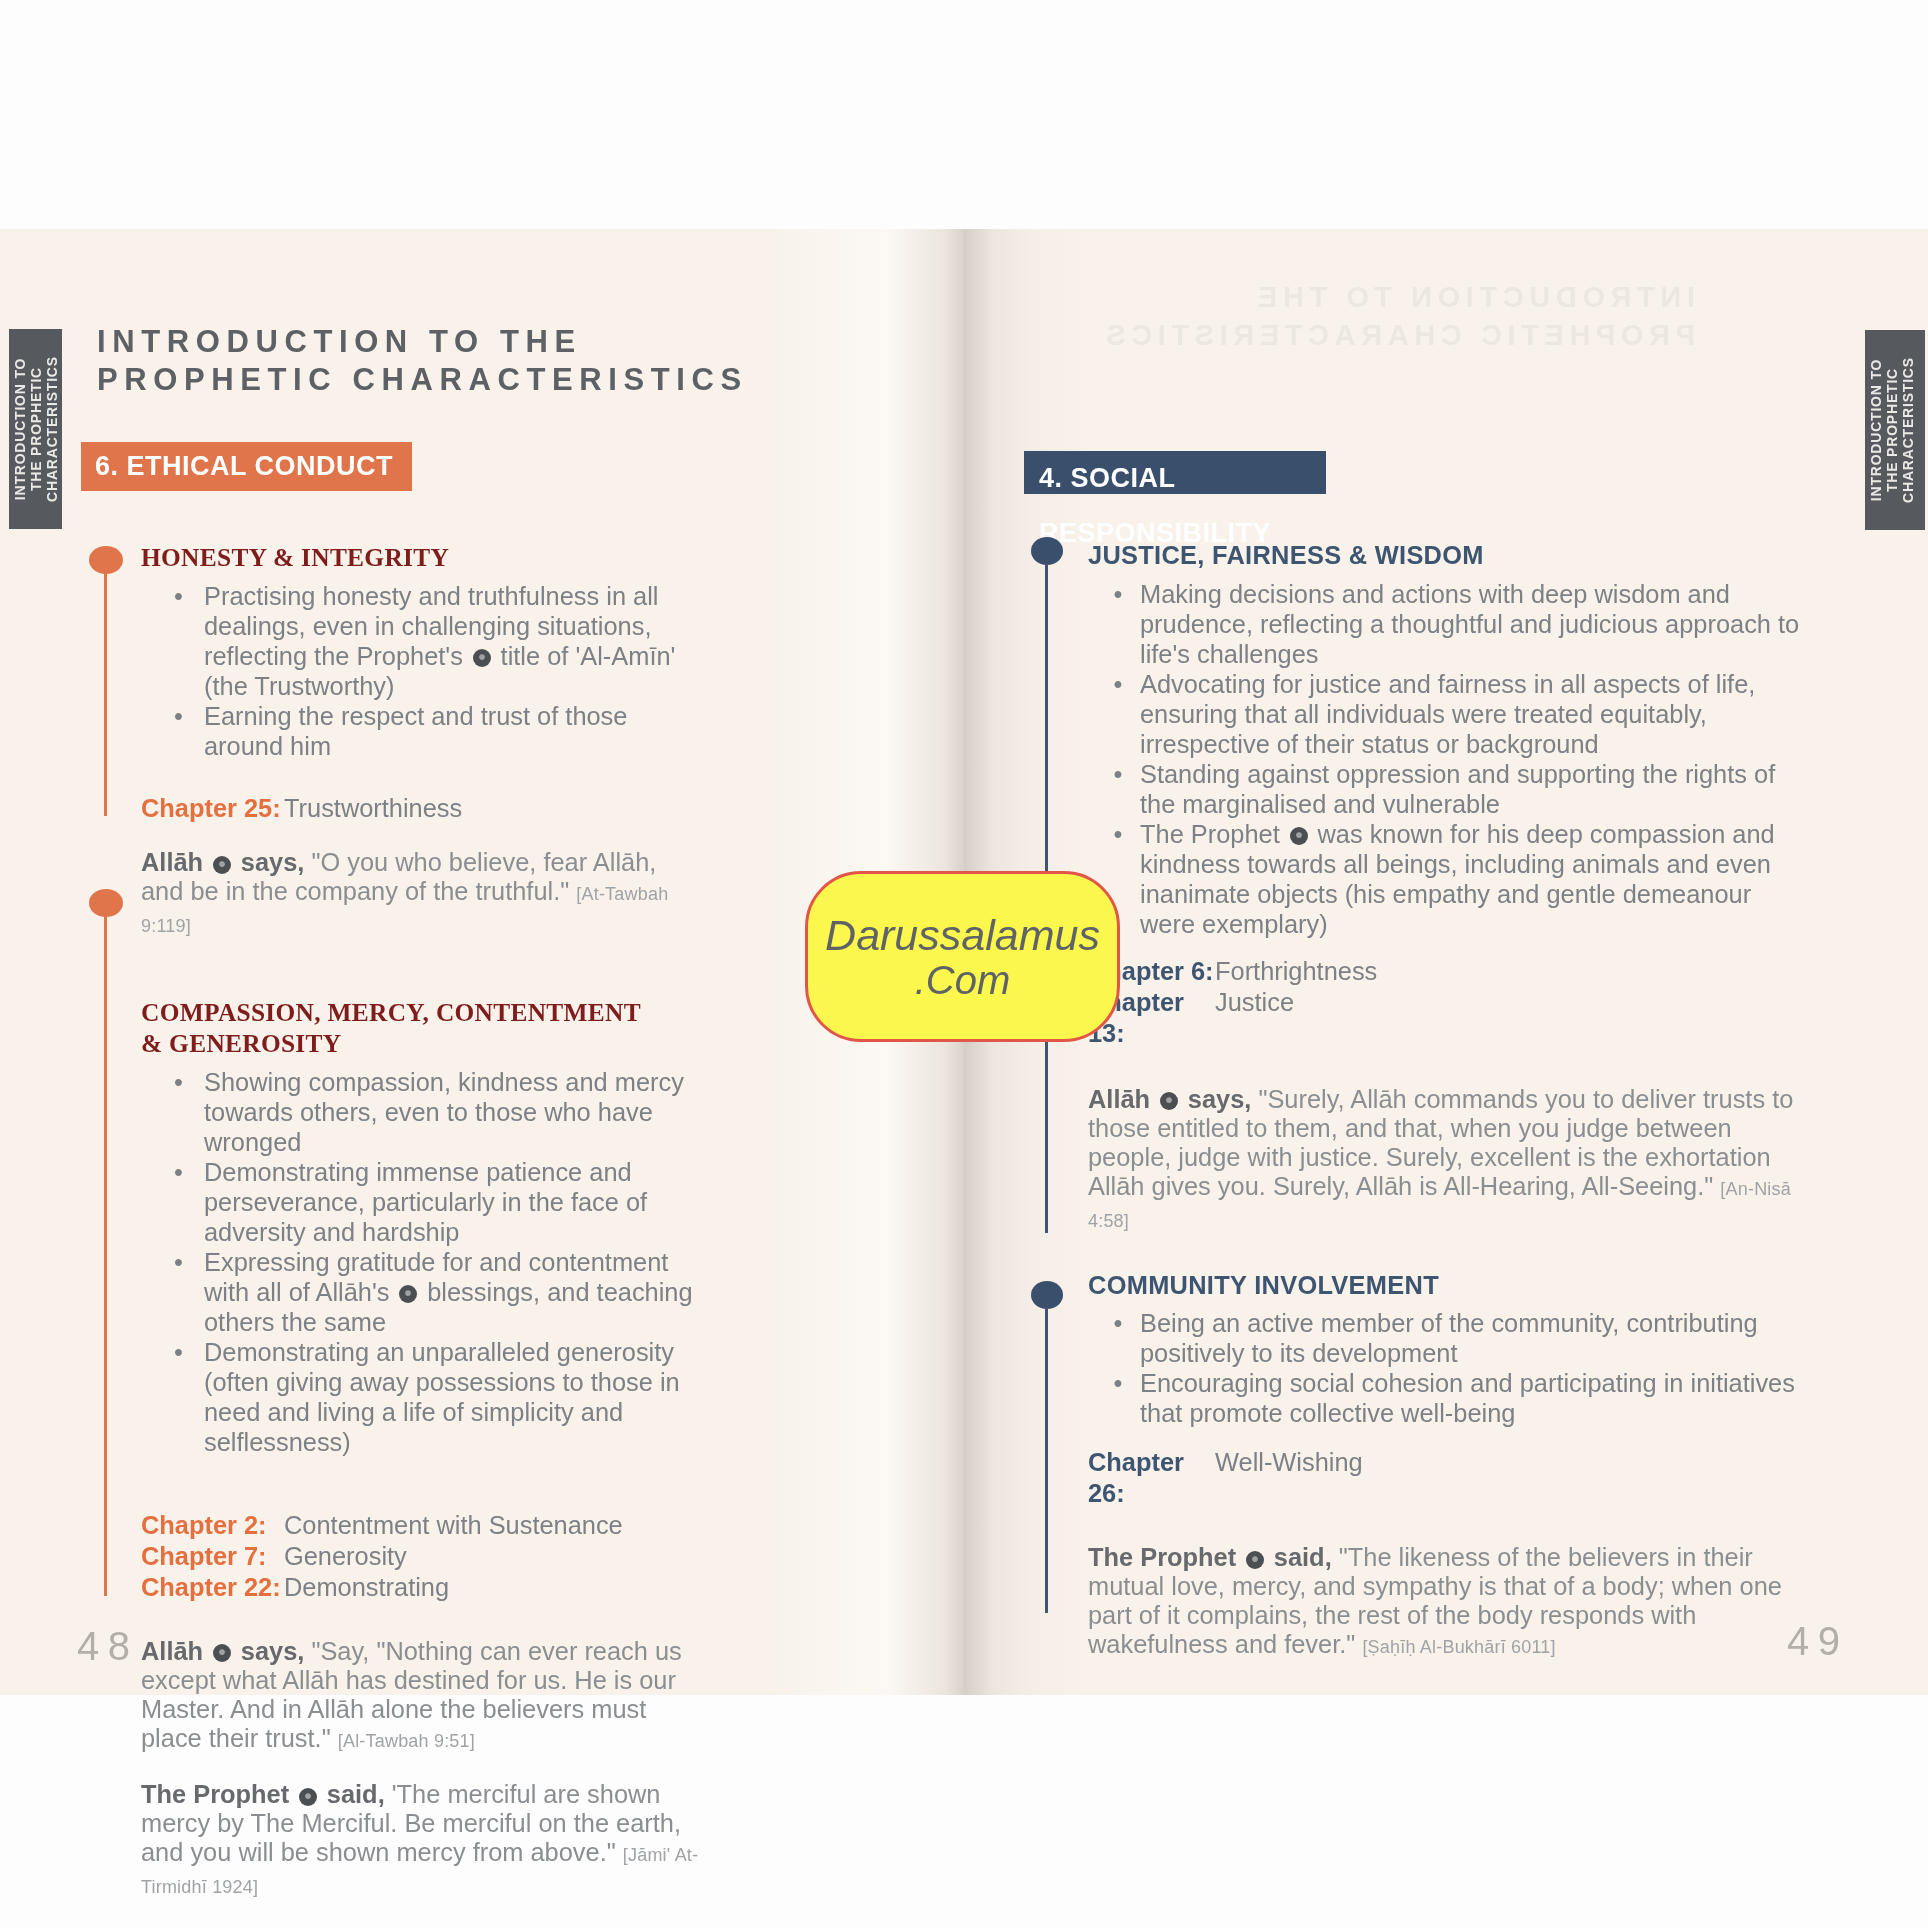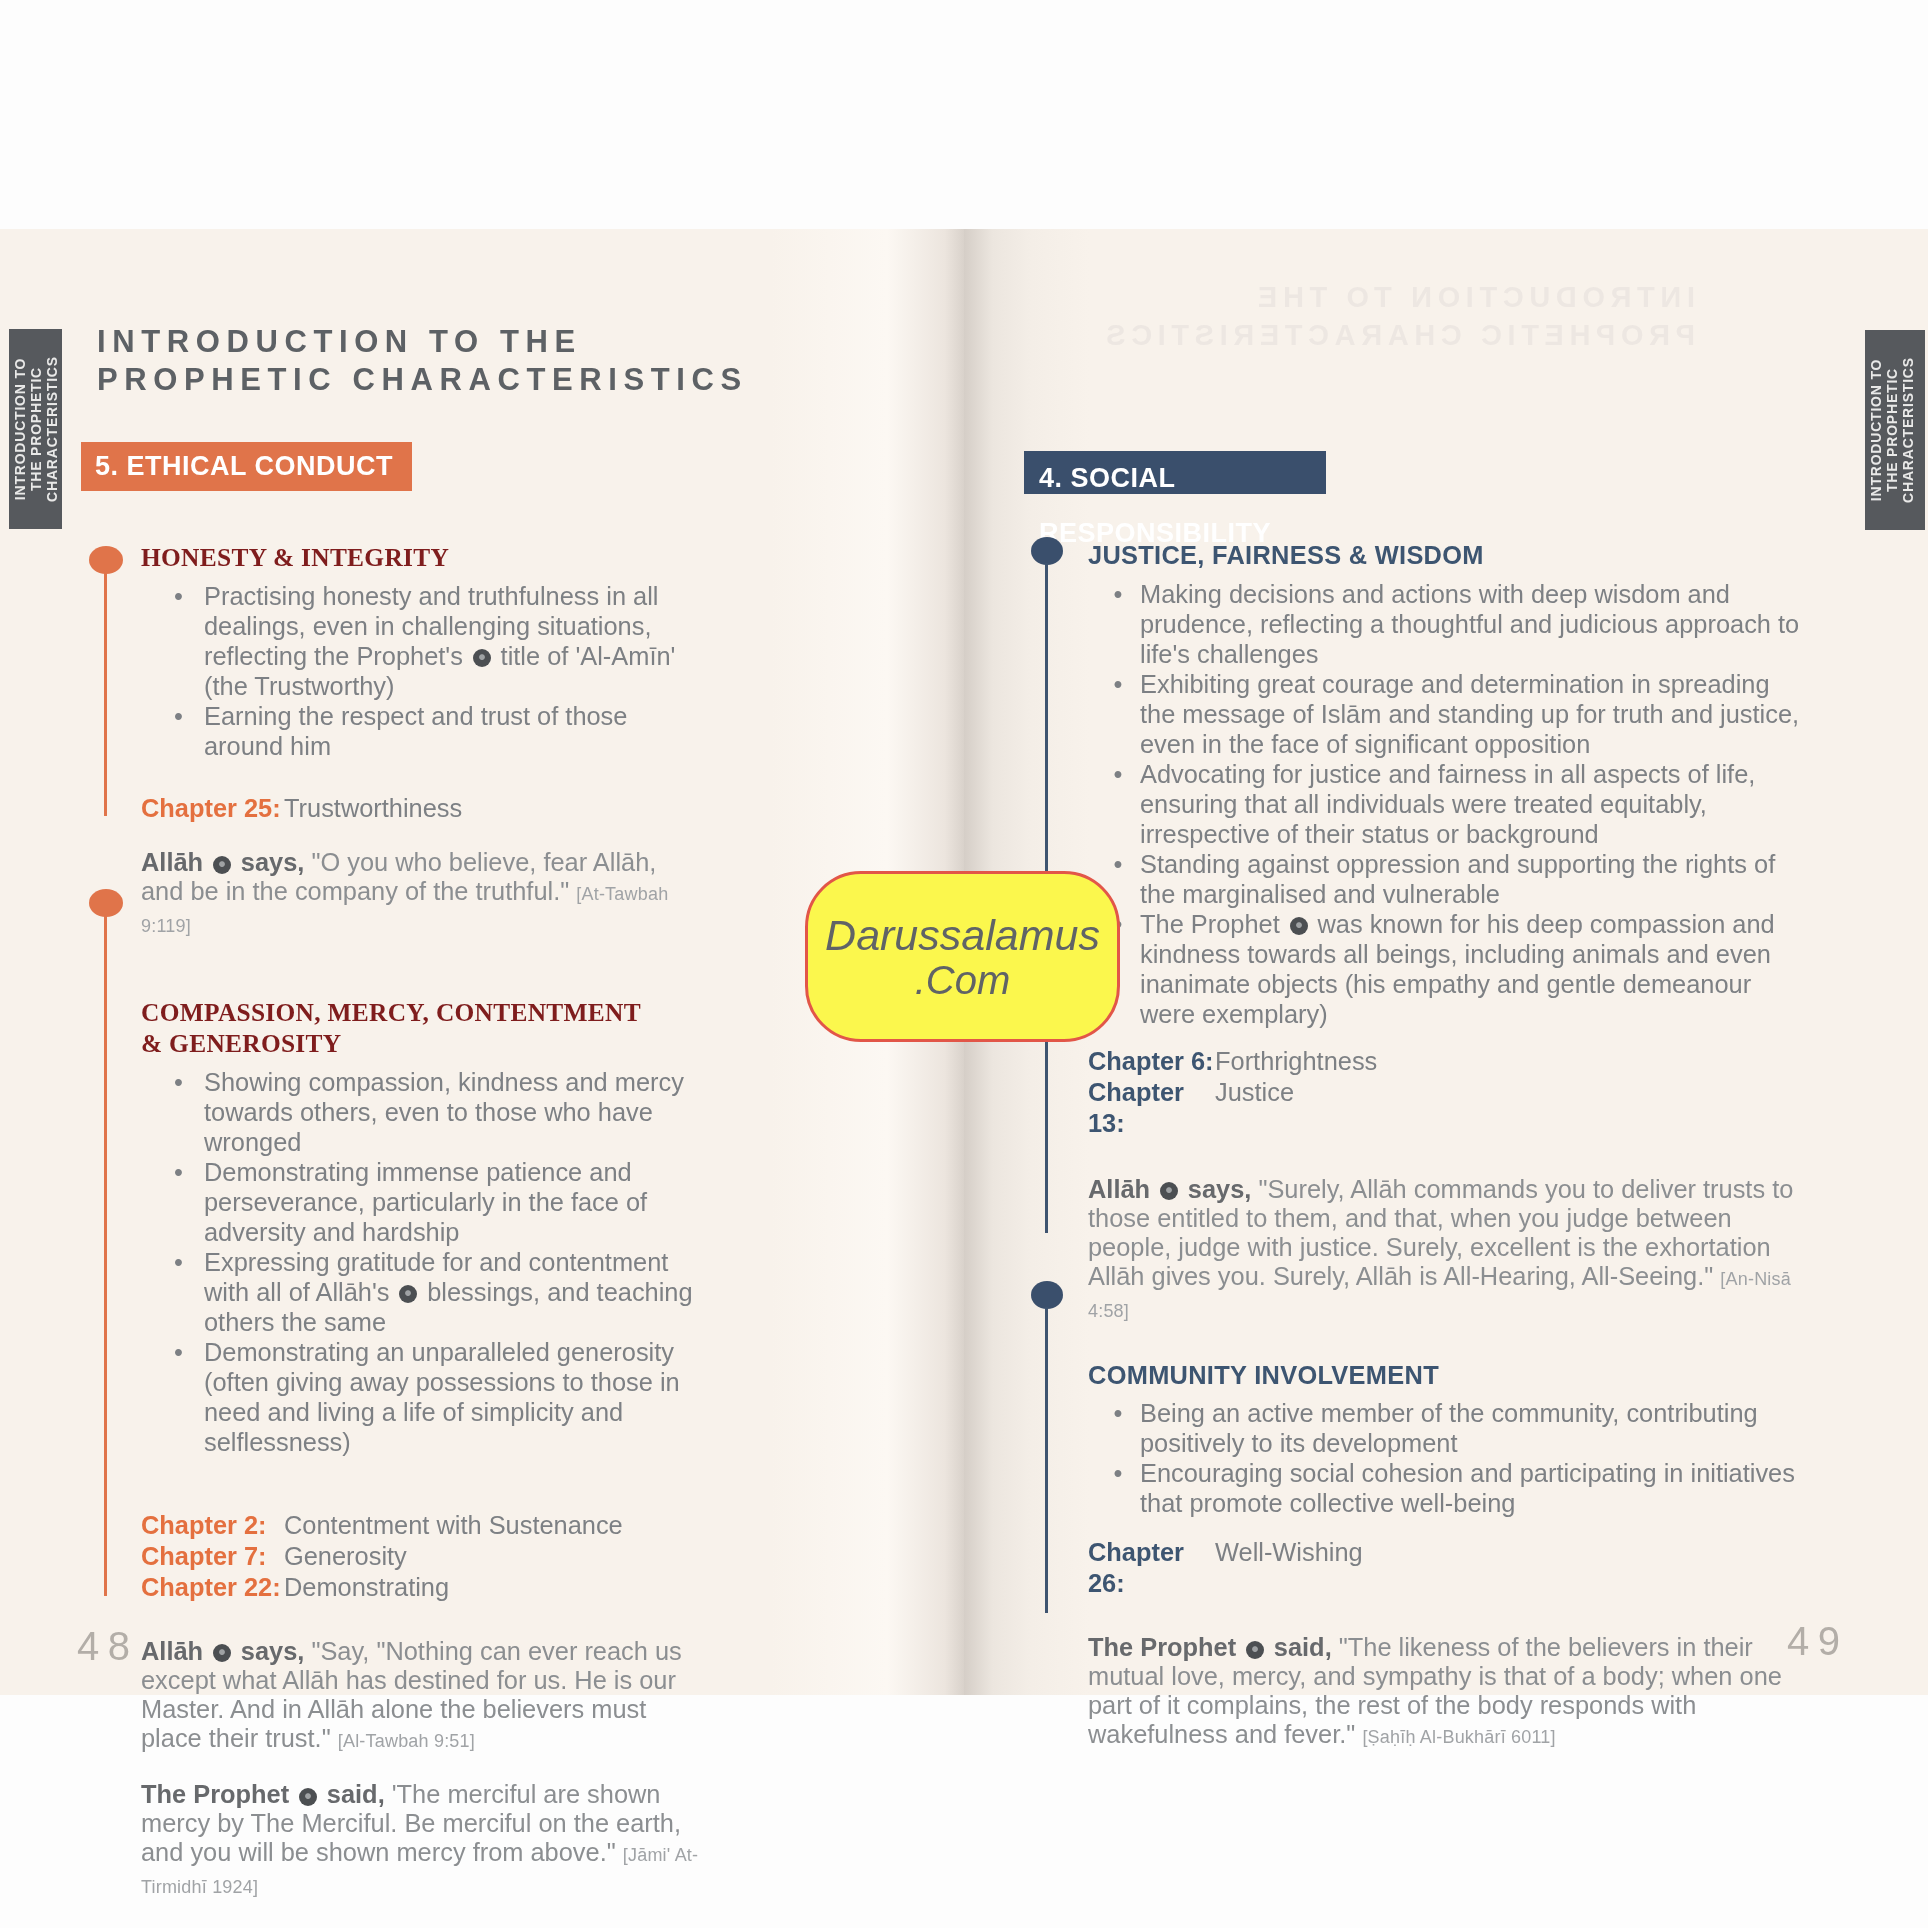--- a/index.html
+++ b/index.html
@@ -95,21 +95,21 @@
         <div>THE PROPHETIC</div>
         <div>CHARACTERISTICS</div>
       </div>
     </div>
 
     <div class="big-title">
       <div>INTRODUCTION TO THE</div>
       <div>PROPHETIC CHARACTERISTICS</div>
     </div>
 
-    <div class="banner banner-orange">5. ETHICAL CONDUCT</div>
+    <div class="banner banner-orange">6. ETHICAL CONDUCT</div>
     <div class="banner banner-navy">4. SOCIAL RESPONSIBILITY</div>
 
     <div class="tl-dot orange" style="left:89px;top:317px;"></div>
     <div class="tl-line orange" style="left:104px;top:344px;height:243px;"></div>
     <div class="tl-dot orange" style="left:89px;top:660px;"></div>
     <div class="tl-line orange" style="left:104px;top:686px;height:681px;"></div>
 
     <div class="tl-dot navy" style="left:1031px;top:308px;"></div>
     <div class="tl-line navy" style="left:1045px;top:334px;height:670px;"></div>
     <div class="tl-dot navy" style="left:1031px;top:1052px;"></div>
@@ -166,21 +166,20 @@
         <span class="lead">The Prophet <span class="hon"></span> said,</span>
         <span>'The merciful are shown mercy by The Merciful. Be merciful on the earth, and you will be shown mercy from above."</span>
         <span class="ref">[Jāmi' At-Tirmidhī 1924]</span>
       </p>
     </div>
 
     <div class="col col-r">
       <h3 class="sec-head navy">JUSTICE, FAIRNESS &amp; WISDOM</h3>
       <ul class="bullets">
         <li>Making decisions and actions with deep wisdom and prudence, reflecting a thoughtful and judicious approach to life's challenges</li>
-        <li>Exhibiting great courage and determination in spreading the message of Islām and standing up for truth and justice, even in the face of significant opposition</li>
         <li>Advocating for justice and fairness in all aspects of life, ensuring that all individuals were treated equitably, irrespective of their status or background</li>
         <li>Standing against oppression and supporting the rights of the marginalised and vulnerable</li>
         <li>The Prophet <span class="hon"></span> was known for his deep compassion and kindness towards all beings, including animals and even inanimate objects (his empathy and gentle demeanour were exemplary)</li>
       </ul>
       <div class="chapters gap-r-chap1">
         <div class="chap-row">
           <span class="chap-label">Chapter 6:</span>
           <span class="chap-val">Forthrightness</span>
         </div>
         <div class="chap-row">

